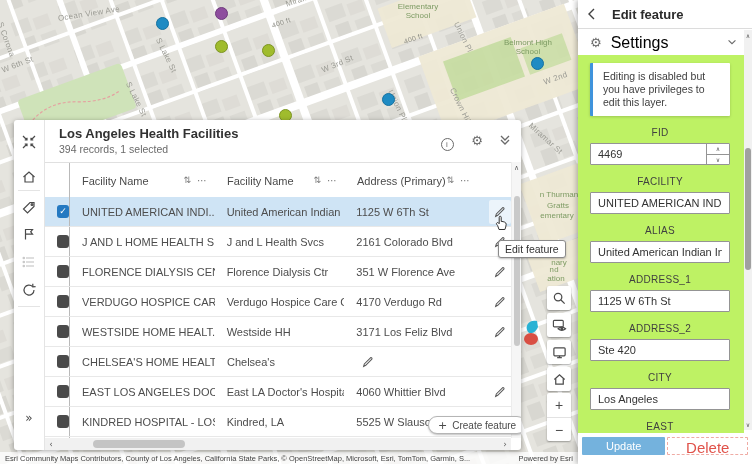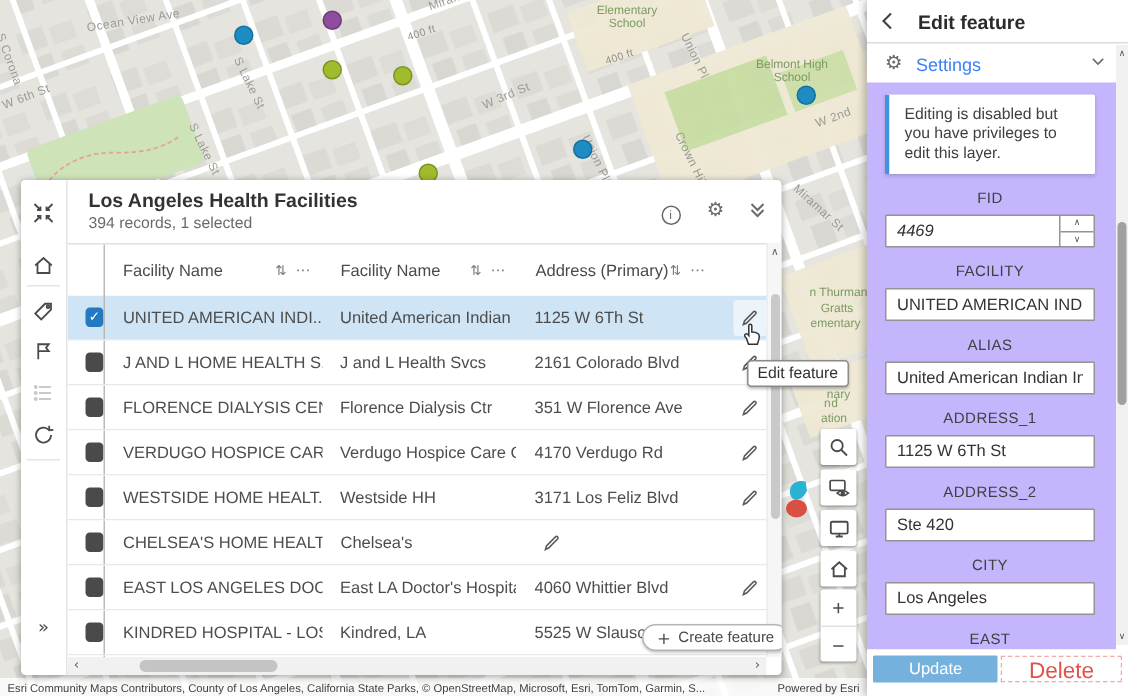--- a/index.html
+++ b/index.html
@@ -34,21 +34,21 @@
   .rail-expand{font-size:12px;color:#4a4a4a;text-align:center;line-height:16px;}
   #table-main{flex:1;position:relative;overflow:hidden;}
   #tp-header{height:42px;border-bottom:1px solid #e0e0e0;position:relative;}
   #tp-title{position:absolute;left:14px;top:6px;font-size:13px;font-weight:bold;color:#323232;}
   #tp-sub{position:absolute;left:14px;top:23px;font-size:10.5px;color:#6a6a6a;}
   .hicon{position:absolute;top:13px;width:16px;height:16px;color:#6a6a6a;cursor:pointer;text-align:center;}
   #info-btn{right:66px;}#gear-btn{right:36px;}#collapse-btn{right:8px;}
   .circle-i{display:inline-block;width:11px;height:11px;border:1px solid #6a6a6a;border-radius:50%;font-size:8px;line-height:11px;font-style:normal;}
   
   #col-header{height:35px;border-bottom:1px solid #c9c9c9;display:flex;align-items:center;font-size:11px;color:#4a4a4a;position:relative;}
-  .col{box-sizing:border-box;padding-left:12px;display:flex;align-items:center;white-space:nowrap;overflow:hidden;}
+  .col{box-sizing:border-box;padding-left:12px;display:flex;white-space:nowrap;overflow:hidden;}
   .cb-col{width:25px;padding-left:0;justify-content:center;border-right:1px solid #b9b9b9;align-self:stretch;align-items:center;display:flex;}
   .c1{width:145px;}.c2{width:130px;}.c3{width:133px;}.cp{width:34px;justify-content:center;padding-left:0;}
   .sorticon{margin-left:auto;font-size:9px;color:#7a7a7a;cursor:pointer;}
   .menudots{margin:0 8px 0 6px;font-size:10px;color:#7a7a7a;cursor:pointer;}
   
   #rows{position:absolute;top:77px;left:0;right:10px;height:241px;overflow:hidden;}
   .trow{height:29px;display:flex;align-items:center;border-bottom:1px solid #e8e8e8;font-size:11px;color:#4d4d4d;background:#fff;}
   .trow.sel{background:#cfe4f5;}
   .trow .cell{box-sizing:border-box;padding-left:12px;white-space:nowrap;overflow:hidden;align-self:stretch;display:flex;align-items:center;}
   .checkbox{width:13px;height:13px;border-radius:3px;background:#4a4a4a;cursor:pointer;}
@@ -71,29 +71,29 @@
   #tooltip{position:absolute;left:498px;top:240px;height:16px;background:#fff;border:1px solid #8a8a8a;border-radius:3px;font-size:10.5px;color:#323232;display:flex;align-items:center;padding:0 6px;z-index:6;box-shadow:0 1px 2px rgba(0,0,0,.25);white-space:nowrap;}
   #cursor{position:absolute;left:494px;top:214px;z-index:7;}
 
   
   #edit-panel{position:absolute;left:578px;top:0;width:174px;height:464px;background:#fff;box-shadow:-2px 0 5px rgba(0,0,0,.25);z-index:5;}
   #ep-header{height:28px;border-bottom:1px solid #dcdcdc;display:flex;align-items:center;}
   #ep-back{width:28px;height:28px;display:flex;align-items:center;justify-content:center;color:#404040;cursor:pointer;}
   #ep-title{font-size:13px;font-weight:bold;color:#2b2b2b;margin-left:6px;}
   #ep-settings{height:27px;display:flex;align-items:center;border-bottom:1px solid #e3e3e3;padding:0 14px 0 12px;}
   #ep-settings .gear{font-size:13px;color:#6a6a6a;margin-right:9px;}
-  #ep-settings .lbl{font-size:12px;color:#3b82f6;flex:1;}
+  #ep-settings .lbl{font-size:16px;color:#000000;flex:1;}
   #ep-settings .chev{color:#6a6a6a;cursor:pointer;}
-  #ep-content{position:absolute;top:55px;left:0;right:8px;bottom:31px;background:#c4b5fd;overflow:hidden;padding:8px 14px 0 12px;box-sizing:border-box;}
+  #ep-content{position:absolute;top:55px;left:0;right:8px;bottom:31px;background:#bef264;overflow:hidden;padding:8px 14px 0 12px;box-sizing:border-box;}
   #notice{background:#fff;border-left:3px solid #3f93dc;box-shadow:0 1px 3px rgba(0,0,0,.18);padding:7px 8px 7px 10px;font-size:10.5px;color:#404040;line-height:13px;border-radius:1px;}
   .field{margin-top:11px;}
   .field label{display:block;font-size:10px;color:#404040;letter-spacing:.3px;margin-bottom:5px;text-align:center;}
   .inwrap{position:relative;}
   .field input{width:100%;box-sizing:border-box;height:22px;border:1px solid #949494;border-radius:1px;background:#fff;font-size:11px;color:#333;padding:0 7px;font-family:"Liberation Sans",sans-serif;outline:none;}
-  .inwrap.stepper input{padding-right:28px;font-style:italic;}
+  .inwrap.stepper input{padding-right:28px;}
   #fid-stepper{position:absolute;right:1px;top:1px;width:22px;height:20px;border-left:1px solid #949494;display:flex;flex-direction:column;}
   #fid-stepper div{flex:1;display:flex;align-items:center;justify-content:center;font-size:6px;color:#555;cursor:pointer;}
   #fid-up{border-bottom:1px solid #949494;}
   #ep-footer{position:absolute;left:0;right:0;bottom:0;height:31px;background:#fff;display:flex;padding:4px 4px 0 4px;box-sizing:border-box;gap:2px;}
   #update-btn{width:84px;height:18px;background:#74b2dd;color:#fff;font-size:11px;border:none;border-radius:1px;cursor:pointer;font-family:"Liberation Sans",sans-serif;}
   #delete-btn{width:81px;height:18px;background:#fff;color:#e0524a;font-size:15px;border:1px dashed #efaba4;border-radius:1px;cursor:pointer;font-family:"Liberation Sans",sans-serif;}
   #ep-scroll{position:absolute;right:0;top:30px;bottom:34px;width:8px;background:#f1f1f1;}
   #ep-scroll .arr{position:absolute;left:0;width:100%;text-align:center;font-size:6px;color:#555;cursor:pointer;}
   #ep-thumb{position:absolute;left:1px;width:6px;top:118px;height:122px;background:#a0a0a0;border-radius:3px;cursor:pointer;}
 </style>

